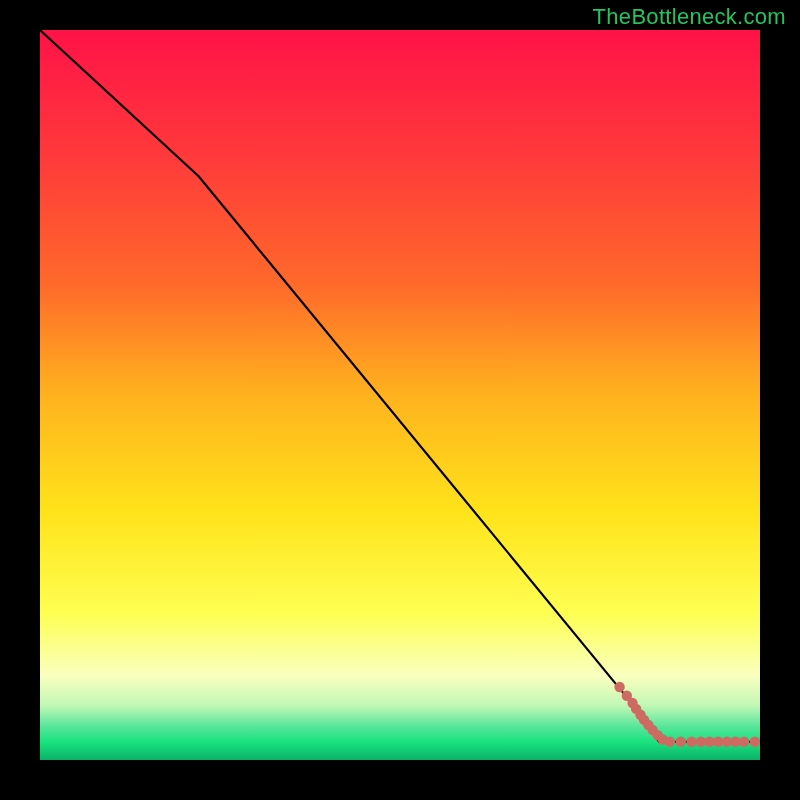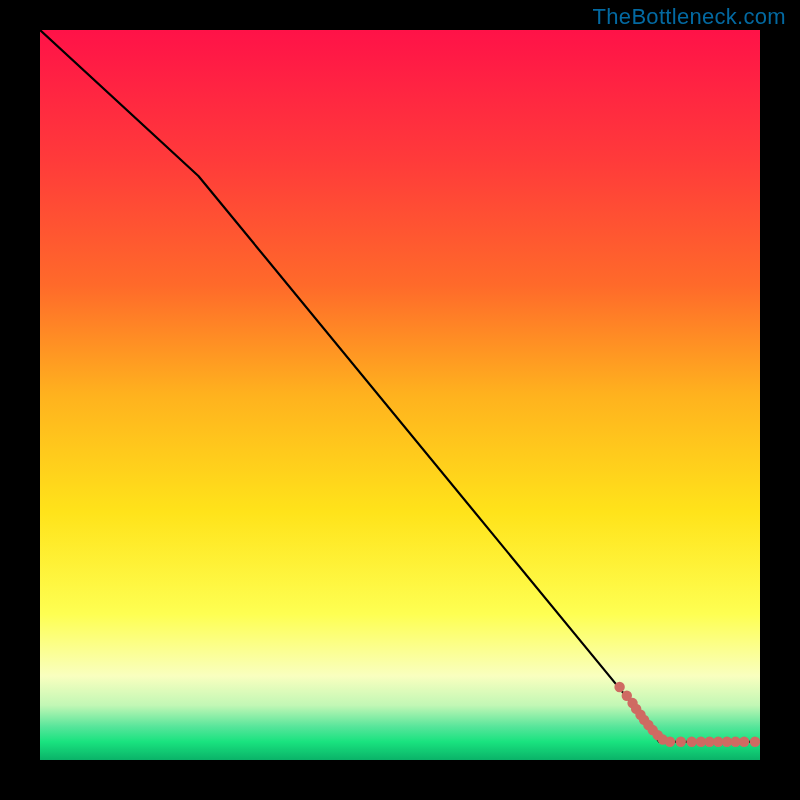--- a/index.html
+++ b/index.html
@@ -14,21 +14,21 @@
   .wrap {
     position: relative;
     width: 800px;
     height: 800px;
     background: #000;
   }
   .attribution {
     position: absolute;
     top: 4px;
     right: 14px;
-    color: #0369a1;
+    color: #22c55e;
     font-size: 22px;
     font-weight: 500;
     letter-spacing: 0.3px;
   }
   .plot {
     position: absolute;
     left: 40px;
     top: 30px;
     width: 720px;
     height: 730px;

